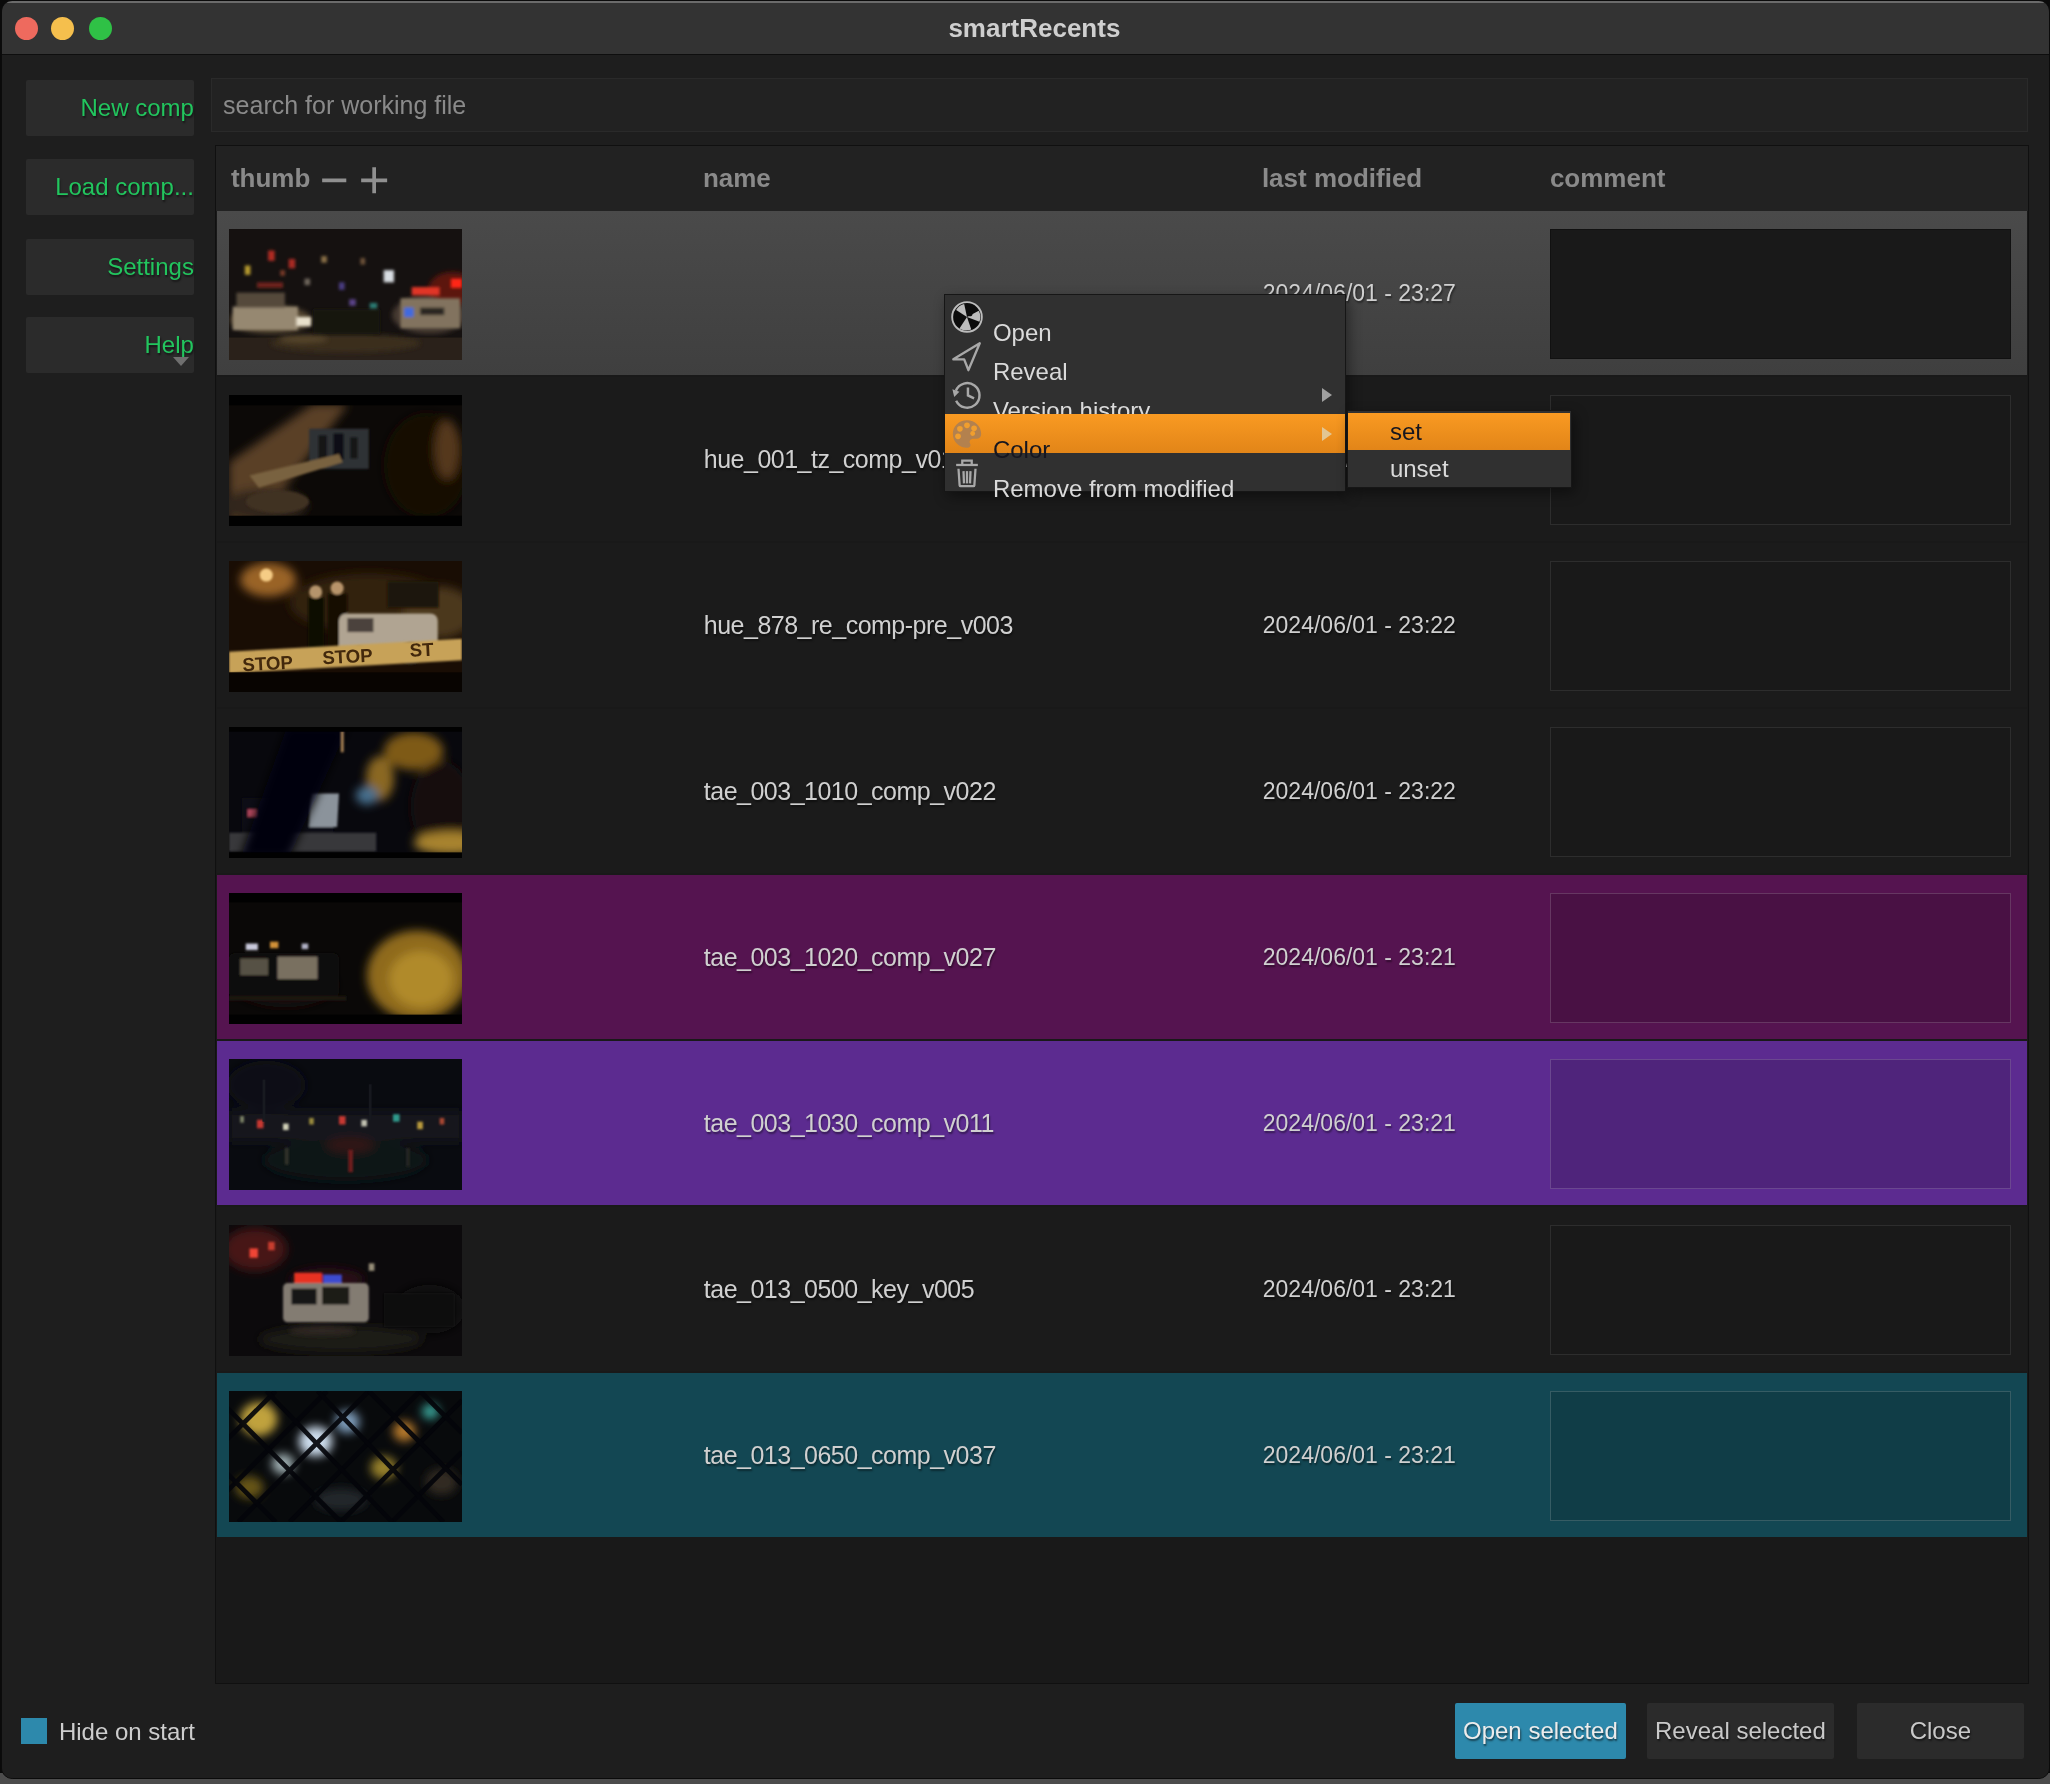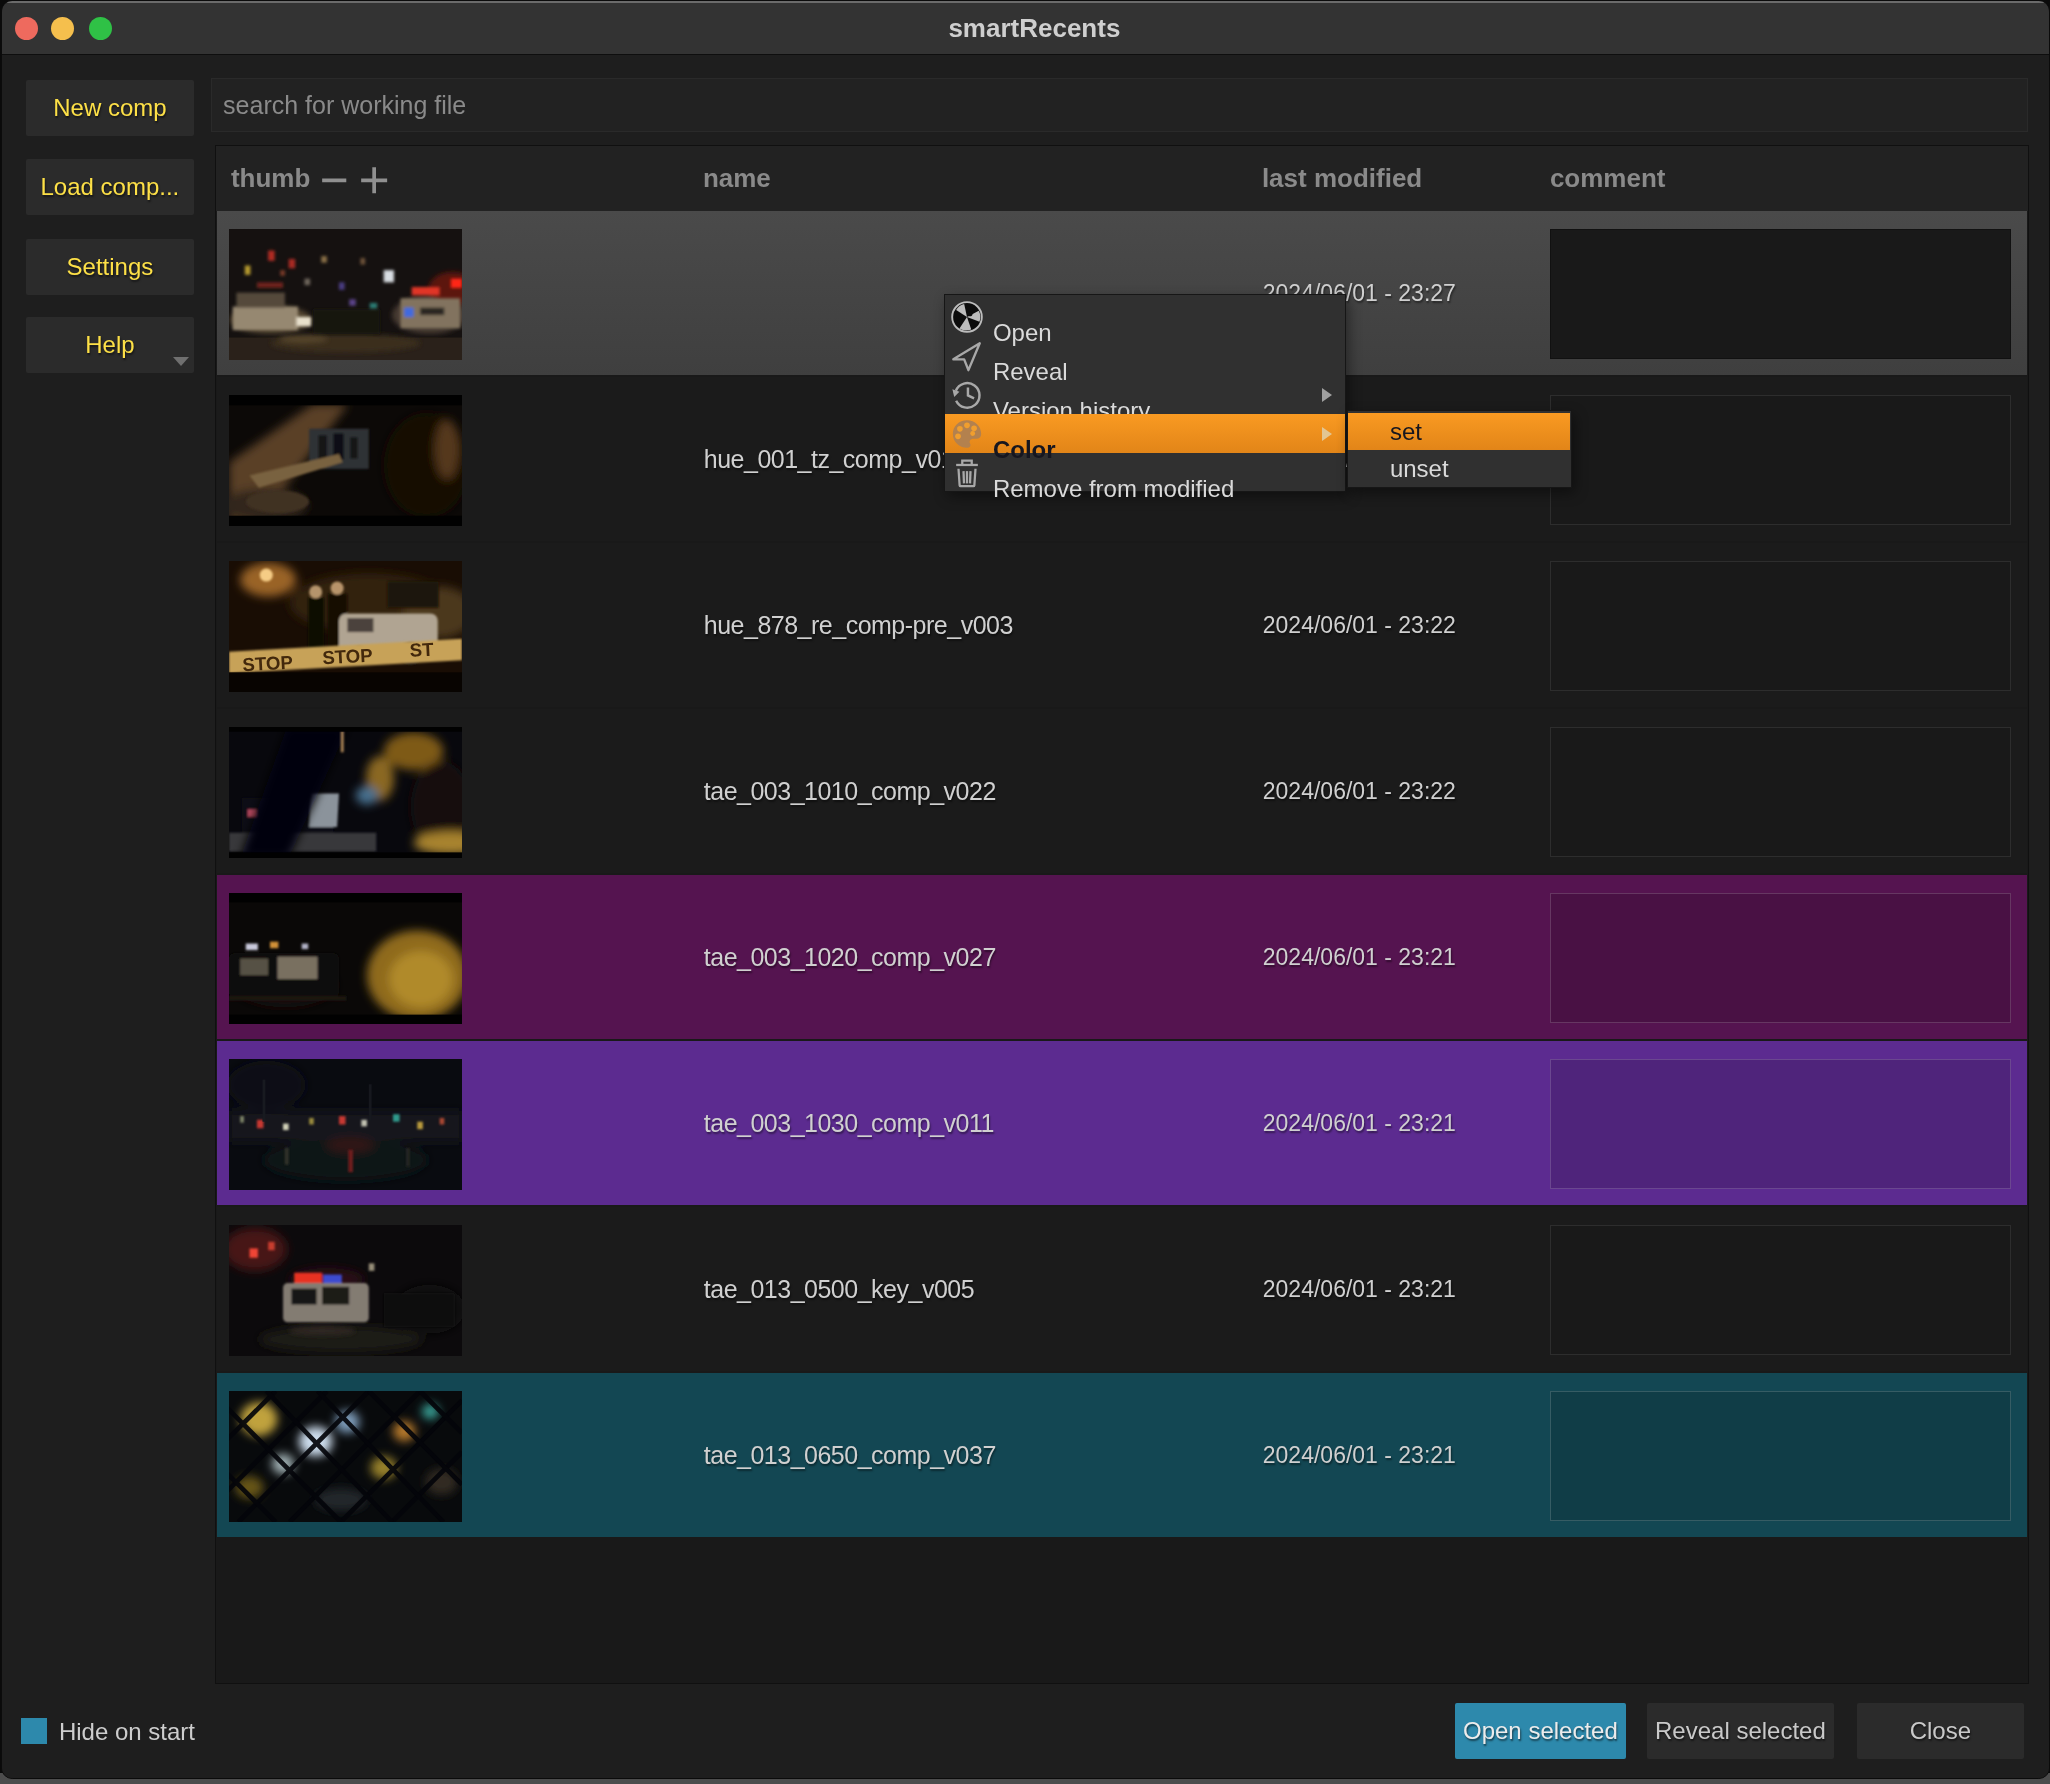--- a/index.html
+++ b/index.html
@@ -15,21 +15,21 @@
     background:#333333; border-bottom:1.9px solid #0e0e0e;
     box-shadow: inset 0 1.9px 0 rgba(255,255,255,0.28);
   }
   .tl { position:absolute; top:16px; width:23px; height:23px; border-radius:50%; }
   #title {
     position:absolute; top:0; left:0; width:100%; height:59px; line-height:54px;
     text-align:center; font-weight:bold; font-size:26px; color:#cfcfcf;padding-left:18px;
   }
   .sbtn {
     position:absolute; left:24px; width:168px; height:56px; background:#2b2b2b;
-    border-radius:1.9px; color:#fde047; font-size:24px; text-align:center; line-height:56px; text-shadow:0.9px 1.9px 1.9px rgba(0,0,0,0.5);
+    border-radius:1.9px; color:#22c55e; font-size:24px; text-align:right; line-height:56px; text-shadow:0.9px 1.9px 1.9px rgba(0,0,0,0.5);
   }
   #help-arrow {
     position:absolute; width:0; height:0; right:4.7px; bottom:7.5px;
     border-left:8.4px solid transparent; border-right:8.4px solid transparent;
     border-top:9.3px solid #6f6f6f;
   }
   #search {
     position:absolute; left:209px; top:77px; width:1817px; height:54px;
     background:#222222; border:0.9px solid #2a2a2a;
     color:#8a8a8a; font-size:25px; line-height:52px; padding-left:11.2px;
@@ -62,21 +62,21 @@
   #menu {
     position:absolute; left:942px; top:293px; width:402px; height:198px;
     background:#303030; border:0.9px solid #161616; z-index:10; box-shadow:2.8px 4.7px 13px rgba(0,0,0,0.45);
   }
   .mitem { position:absolute; left:0px; width:400px; height:39px; color:#dadada; font-size:24px; }
   .mitem .mlabel { position:absolute; left:48px; top:0; line-height:39px;margin-top:16px; }
   .mitem .micon { position:absolute; left:4.7px; top:2.8px; width:34px; height:34px; }
   .mitem .marrow { position:absolute; left:377px; top:13px; width:0; height:0;
      border-top:7.5px solid transparent; border-bottom:7.5px solid transparent;
      border-left:10.3px solid #9f9f9f; }
-  .mitem.hl { background:linear-gradient(180deg,#f99a22,#e28518); color:#16161f;font-weight:bold; }
+  .mitem.hl { background:linear-gradient(180deg,#f99a22,#e28518); color:#16161f; }
   .mitem.hl .marrow { border-left-color:#e2c693; }
   #submenu {
     position:absolute; left:1345px; top:409px; width:225px; height:78px;
     background:#303030; border:0.9px solid #161616; z-index:11; box-shadow:2.8px 4.7px 13px rgba(0,0,0,0.45);
   }
   .sitem { position:absolute; left:0px; width:222px; height:37px; color:#dadada; font-size:24px; }
   .sitem .mlabel { position:absolute; left:42px; top:0; line-height:37px; }
   .sitem.hl { background:linear-gradient(180deg,#f99a22,#e28518); color:#16161f; }
 </style>
 </head>

